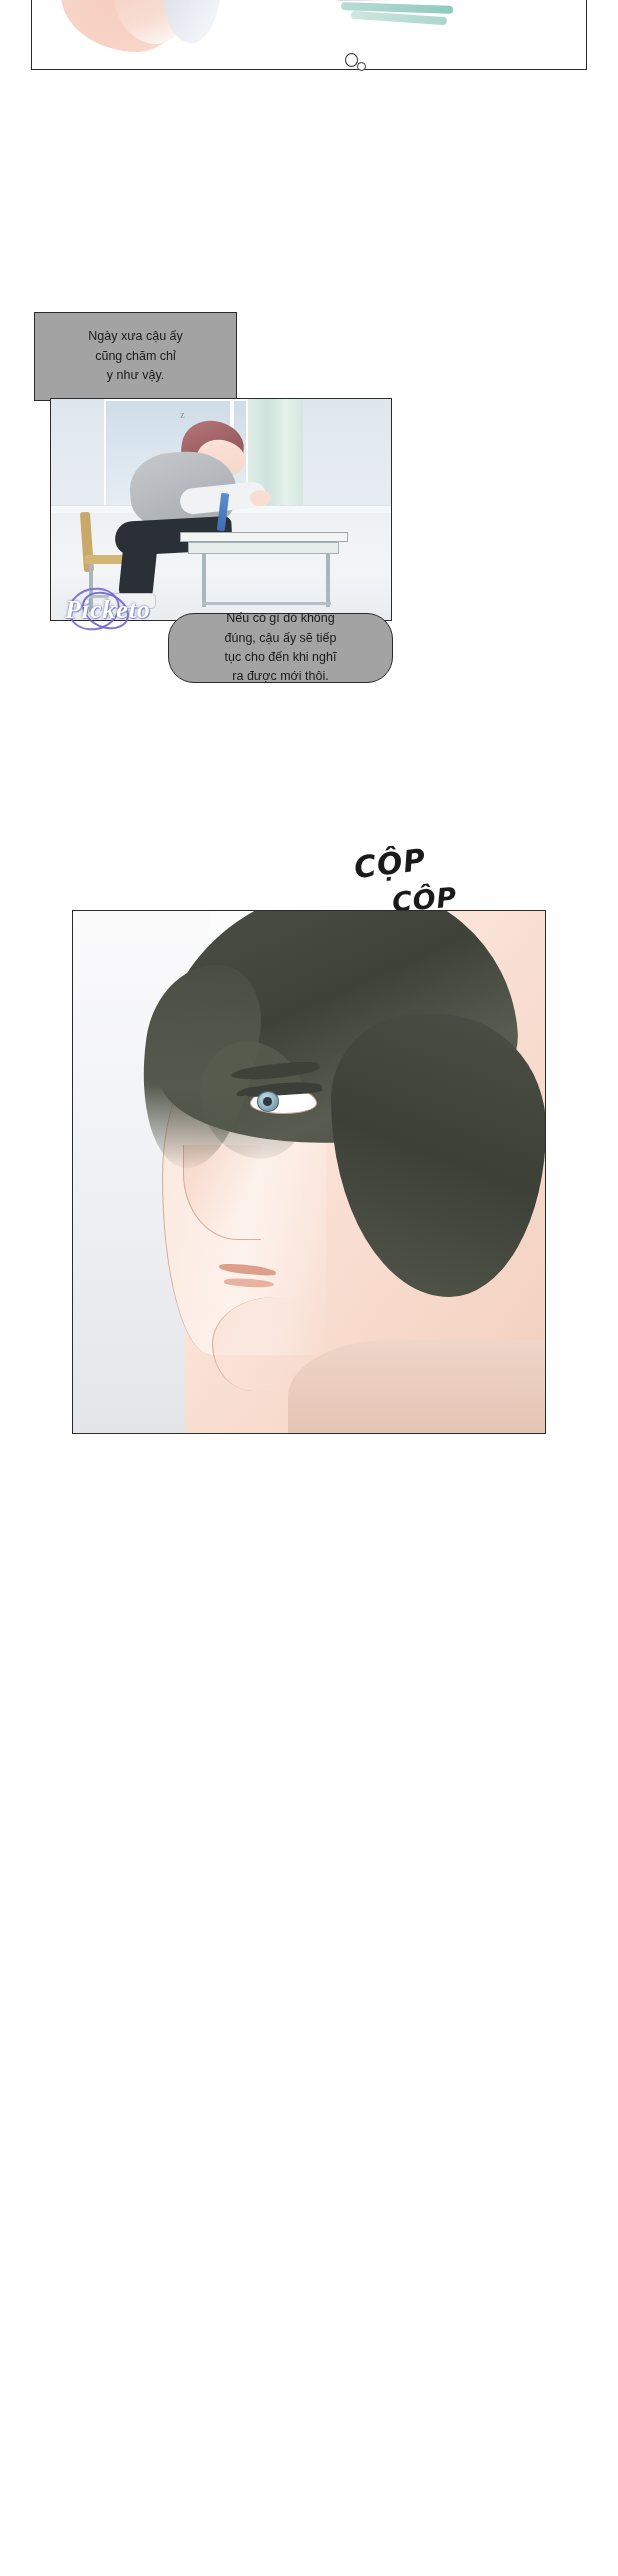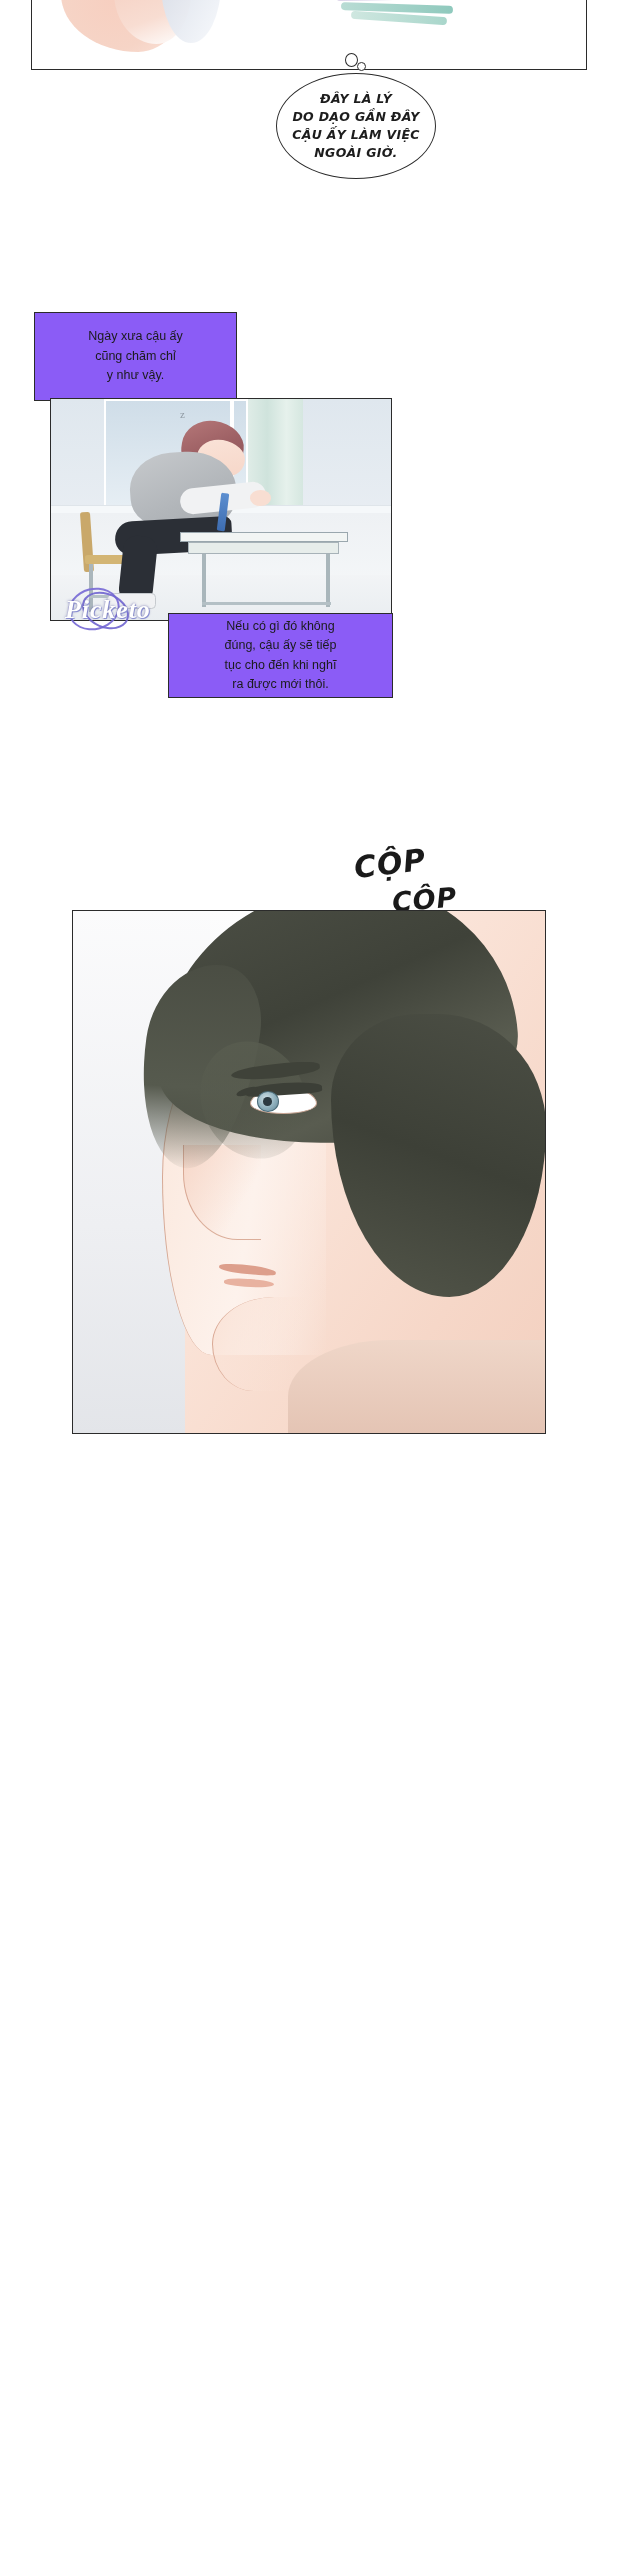--- a/index.html
+++ b/index.html
@@ -110,36 +110,36 @@
     border: 0.9px solid #2b2b2b;
     border-radius: 50%;
   }
   #tail-a { left: 345px; top: 53px; width: 11px; height: 12px; }
   #tail-b { left: 357px; top: 62px; width: 6.9px;  height: 6.9px; }
 
   
   .cap {
     position: absolute;
     box-sizing: border-box;
-    background: #8b5cf6;
+    background: #a3a3a3;
     border: 0.9px solid #2b2b2b;
     display: flex;
     align-items: center;
     justify-content: center;
     text-align: center;
   }
   .cap .ctext {
     font-family: "Liberation Sans", sans-serif;
     font-size: 12.5px;
     line-height: 1.55;
     color: #1b1b1b;
     white-space: pre-line;
   }
   #cap-1 { left: 34px;  top: 312px; width: 203px; height: 89px; }
-  #cap-2 { left: 168px; top: 613px; width: 225px; height: 85px; z-index: 6; }
+  #cap-2 { left: 168px; top: 613px; width: 225px; height: 70px; z-index: 6; border-radius: 26px; }
   #cap-3 { left: 34px;  top: 683px; width: 210px; height: 94px; z-index: 7; }
 
   
   #panel-class {
     left: 50px;
     top: 398px;
     width: 342px;
     height: 223px;
     background: #eef2f5;
   }
@@ -432,26 +432,20 @@
     <div class="top-skin2"></div>
     <div class="top-shadow"></div>
 
     <div class="pencil p2"></div>
     <div class="pencil p3"></div>
     <div class="pencil p4"></div>
   </div>
 
   <div class="tail" id="tail-a"></div>
   <div class="tail" id="tail-b"></div>
-  <div class="bubble" id="bubble-round">
-    <div class="btext">ĐÂY LÀ LÝ
-DO DẠO GẦN ĐÂY
-CẬU ẤY LÀM VIỆC
-NGOÀI GIỜ.</div>
-  </div>
 
   <div class="cap" id="cap-1">
     <div class="ctext">Ngày xưa cậu ấy
 cũng chăm chỉ
 y như vậy.</div>
   </div>
 
   <div class="panel" id="panel-class">
     <div class="win-wall"></div>
     <div class="win-frame">

